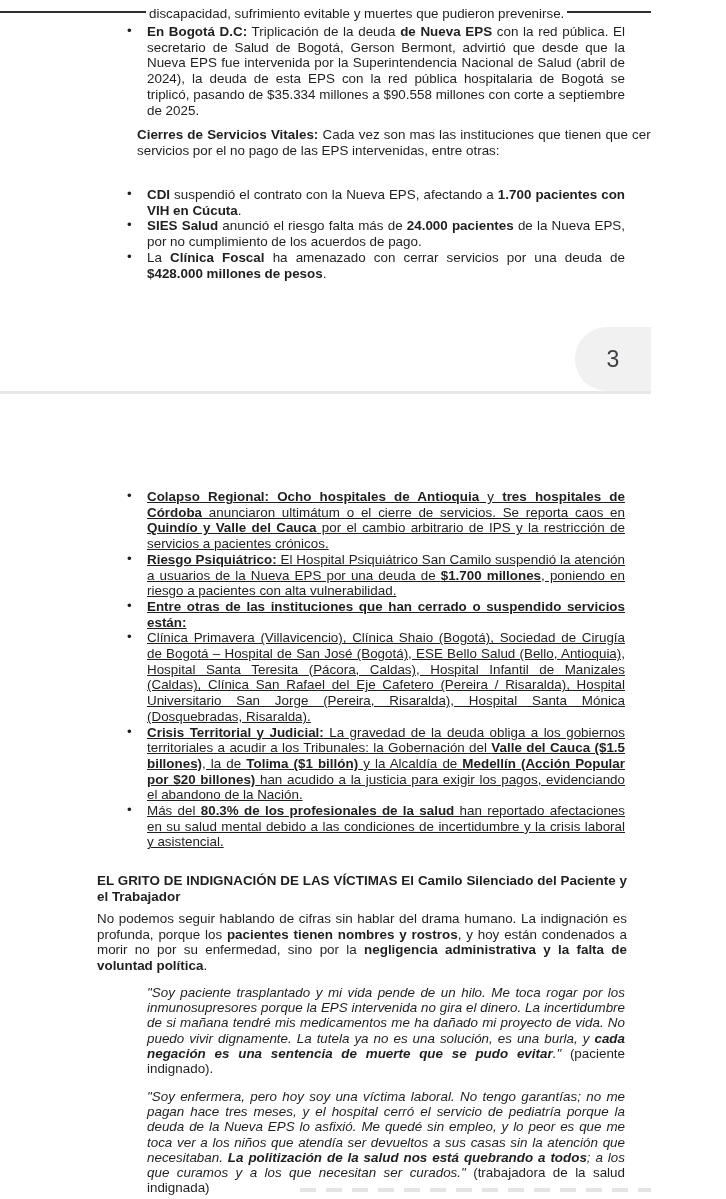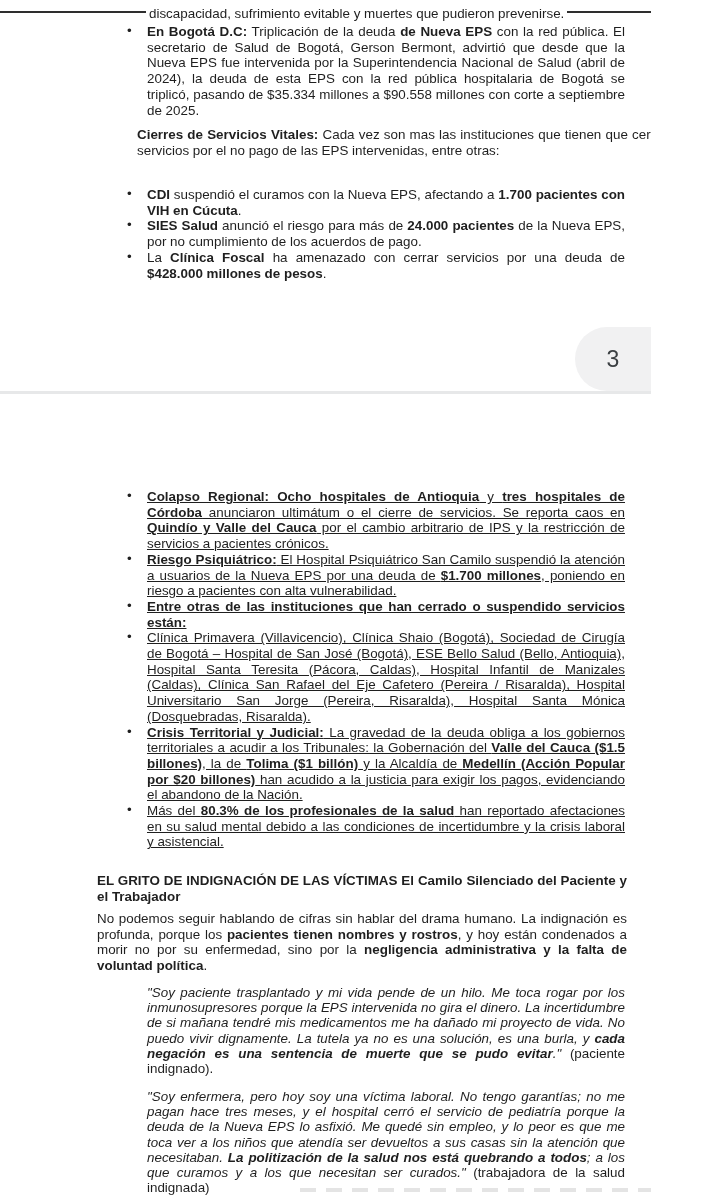--- a/index.html
+++ b/index.html
@@ -50,22 +50,22 @@
   <div class="abs top-rule"></div>
   <div class="abs clipped-line">discapacidad, sufrimiento evitable y muertes que pudieron prevenirse.</div>
 
   <div class="abs blist" style="top:24px;left:124px;">
     <div class="bullet-item"><span style="font-weight: 700;">En Bogotá D.C:</span><span> Triplicación de la deuda </span><span style="font-weight: 700;">de Nueva EPS</span><span> con la red pública. El secretario de Salud de Bogotá, Gerson Bermont, advirtió que desde que la Nueva EPS fue intervenida por la Superintendencia Nacional de Salud (abril de 2024), la deuda de esta EPS con la red pública hospitalaria de Bogotá se triplicó, pasando de $35.334 millones a $90.558 millones con corte a septiembre de 2025.</span></div>
   </div>
 
   <div class="abs para justify" style="top:127px;left:97px;margin-left:40px;"><span style="font-weight: 700;">Cierres de Servicios Vitales:</span><span> Cada vez son mas las instituciones que tienen que cerrar servicios por el no pago de las EPS intervenidas, entre otras:</span></div>
 
   <div class="abs blist" style="top:187px;left:124px;">
-    <div class="bullet-item"><span style="font-weight: 700;">CDI</span><span> suspendió el curamos con la Nueva EPS, afectando a </span><span style="font-weight: 700;">1.700 pacientes con VIH en Cúcuta</span><span>.</span></div>
-    <div class="bullet-item"><span style="font-weight: 700;">SIES Salud</span><span> anunció el riesgo para más de </span><span style="font-weight: 700;">24.000 pacientes</span><span> de la Nueva EPS, por no cumplimiento de los acuerdos de pago.</span></div>
+    <div class="bullet-item"><span style="font-weight: 700;">CDI</span><span> suspendió el contrato con la Nueva EPS, afectando a </span><span style="font-weight: 700;">1.700 pacientes con VIH en Cúcuta</span><span>.</span></div>
+    <div class="bullet-item"><span style="font-weight: 700;">SIES Salud</span><span> anunció el riesgo falta más de </span><span style="font-weight: 700;">24.000 pacientes</span><span> de la Nueva EPS, por no cumplimiento de los acuerdos de pago.</span></div>
     <div class="bullet-item"><span>La </span><span style="font-weight: 700;">Clínica Foscal</span><span> ha amenazado con cerrar servicios por una deuda de </span><span style="font-weight: 700;">$428.000 millones de pesos</span><span>.</span></div>
   </div>
 
   <div class="abs page-sep"></div>
   <div class="abs page-badge">
     <span>3</span>
   </div>
 
   <div class="abs blist" style="top:489px;left:124px;text-decoration:underline;">
     <div class="bullet-item"><span style="font-weight: 700;">Colapso Regional: Ocho hospitales de Antioquia</span><span> y </span><span style="font-weight: 700;">tres hospitales de Córdoba</span><span> anunciaron ultimátum o el cierre de servicios. Se reporta caos en </span><span style="font-weight: 700;">Quindío y Valle del Cauca</span><span> por el cambio arbitrario de IPS y la restricción de servicios a pacientes crónicos.</span></div>

